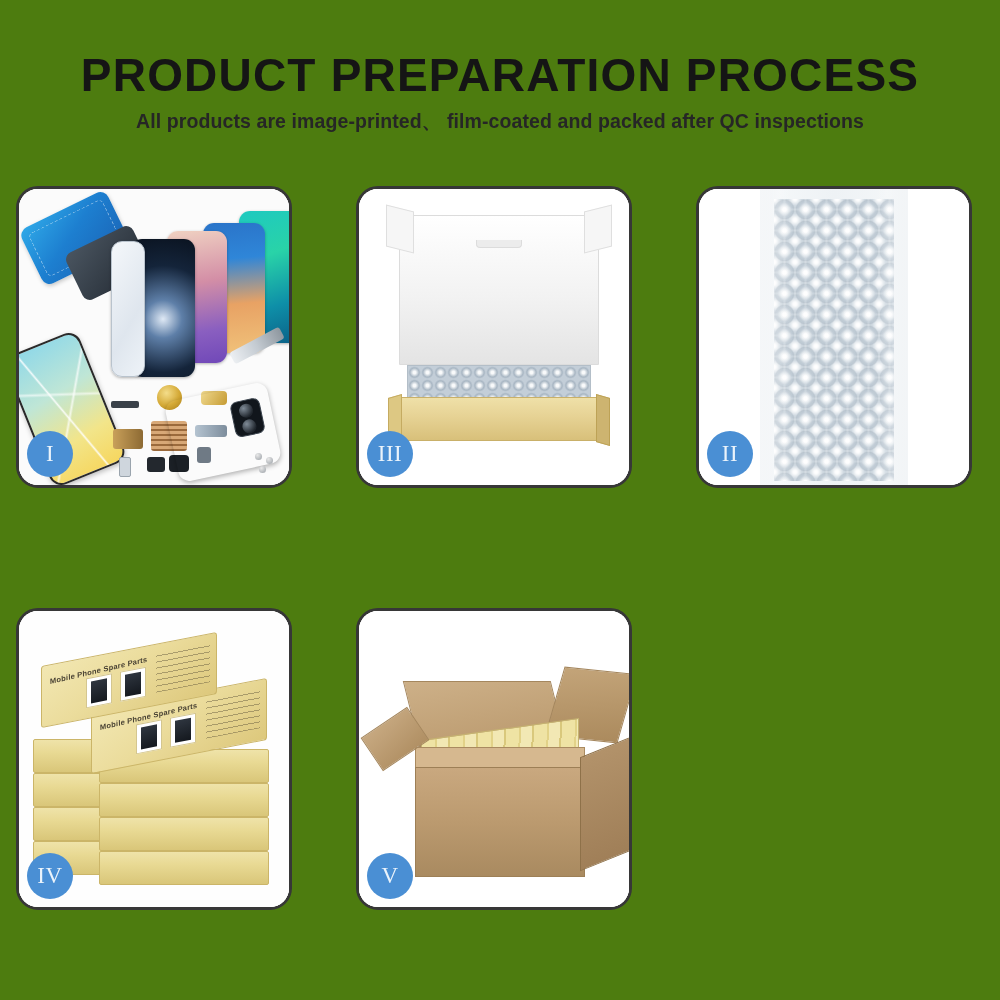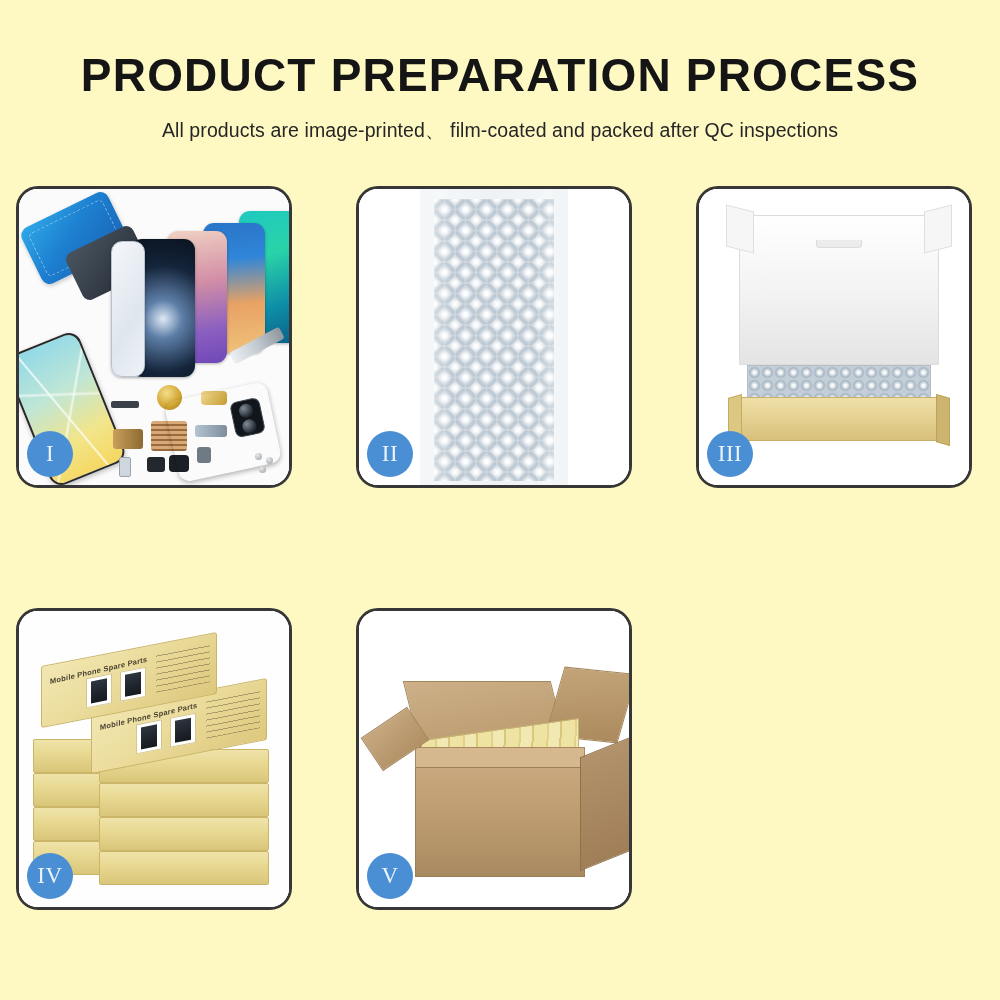--- a/index.html
+++ b/index.html
@@ -10,40 +10,40 @@
     height: 1000px;
     background: #ffffff;
     font-family: "Liberation Sans", sans-serif;
     overflow: hidden;
   }
 
   .page {
     position: relative;
     width: 1000px;
     height: 1000px;
-    background: #fef9c3;
+    background: #4d7c0f;
   }
 
   
   .header { position: absolute; top: 0; left: 0; width: 1000px; text-align: center; }
 
   .main-title {
     margin-top: 48px;
     font-size: 46px;
     font-weight: 700;
     letter-spacing: 1.2px;
     color: #151515;
     font-family: "Liberation Sans", sans-serif;
     white-space: nowrap;
   }
 
   .sub-title {
-    margin-top: 15px;
+    margin-top: 6px;
     font-size: 19.5px;
-    font-weight: 400;
+    font-weight: 700;
     color: #262626;
     letter-spacing: 0.1px;
     white-space: nowrap;
   }
 
   
   .grid {
     position: absolute;
     top: 186px;
     left: 16px;
@@ -409,40 +409,40 @@
               <i></i>
               <i></i>
             </div>
         </div>
       </div>
       <div class="badge">I</div>
     </div>
 
     <div class="panel">
       <div class="panel-inner">
-        <div class="scene-bubble">
-          <div class="bubble-sheet">
-            <div class="bubble-core"></div>
-          </div>
-        </div>
-      </div>
-      <div class="badge">II</div>
-    </div>
-
-    <div class="panel">
-      <div class="panel-inner">
         <div class="scene-flatbox">
           <div class="fb-lid">
             <span class="fb-notch"></span>
           </div>
           <div class="fb-fill"></div>
           <div class="fb-tray"></div>
         </div>
       </div>
       <div class="badge">III</div>
+    </div>
+
+    <div class="panel">
+      <div class="panel-inner">
+        <div class="scene-bubble">
+          <div class="bubble-sheet">
+            <div class="bubble-core"></div>
+          </div>
+        </div>
+      </div>
+      <div class="badge">II</div>
     </div>
 
     <div class="panel">
       <div class="panel-inner">
         <div class="scene-stack">
           <div class="stack-wrap">
 
             <div class="sbox sbox-left" style="top:196px;"></div>
             <div class="sbox sbox-right" style="top:206px;"></div>
             <div class="sbox sbox-left" style="top:162px;"></div>

